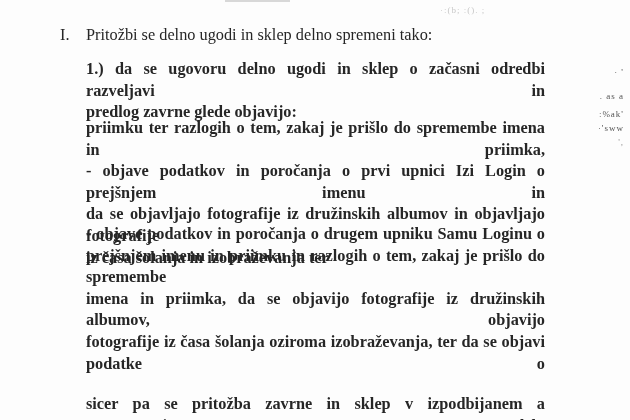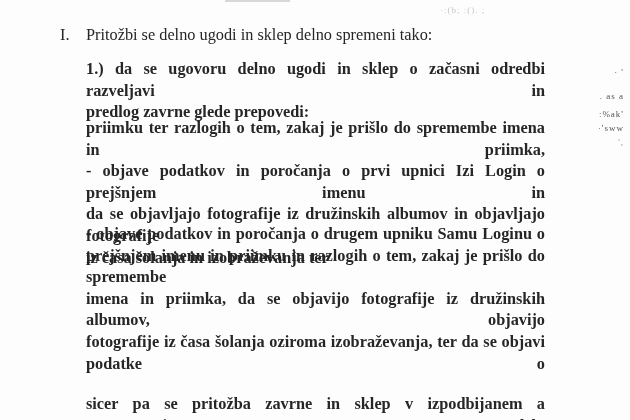--- a/index.html
+++ b/index.html
@@ -84,21 +84,21 @@
   <div class="scan-dots" style="top:118px;">·'sww</div>
   <div class="scan-dots" style="top:132px; color:#999;">',</div>
 
   <div class="item-heading">
     <span class="roman">I.</span>
     <span>Pritožbi se delno ugodi in sklep delno spremeni tako:</span>
   </div>
 
   <div class="block" style="top:58px;">
     <p class="justify-full">1.) da se ugovoru delno ugodi in sklep o začasni odredbi razveljavi in</p>
-    <p>predlog zavrne glede prepovedi:</p>
+    <p>predlog zavrne glede objavijo:</p>
   </div>
 
   <div class="block" style="top:117px;">
     <p class="justify-full">priimku ter razlogih o tem, zakaj je prišlo do spremembe imena in priimka,</p>
     <p class="justify-full">- objave podatkov in poročanja o prvi upnici Izi Login o prejšnjem imenu in</p>
     <p class="justify-full">da se objavljajo fotografije iz družinskih albumov in objavljajo fotografije</p>
     <p>iz časa šolanja in izobraževanja ter</p>
   </div>
 
   <div class="block" style="top:223px;">

